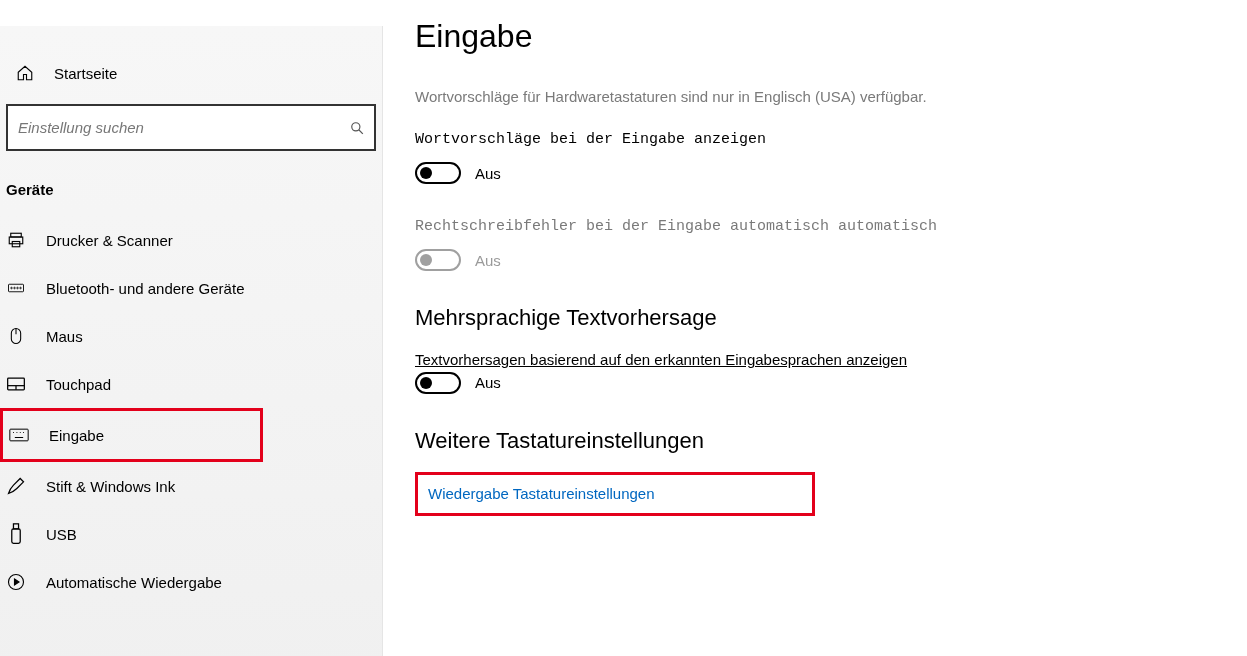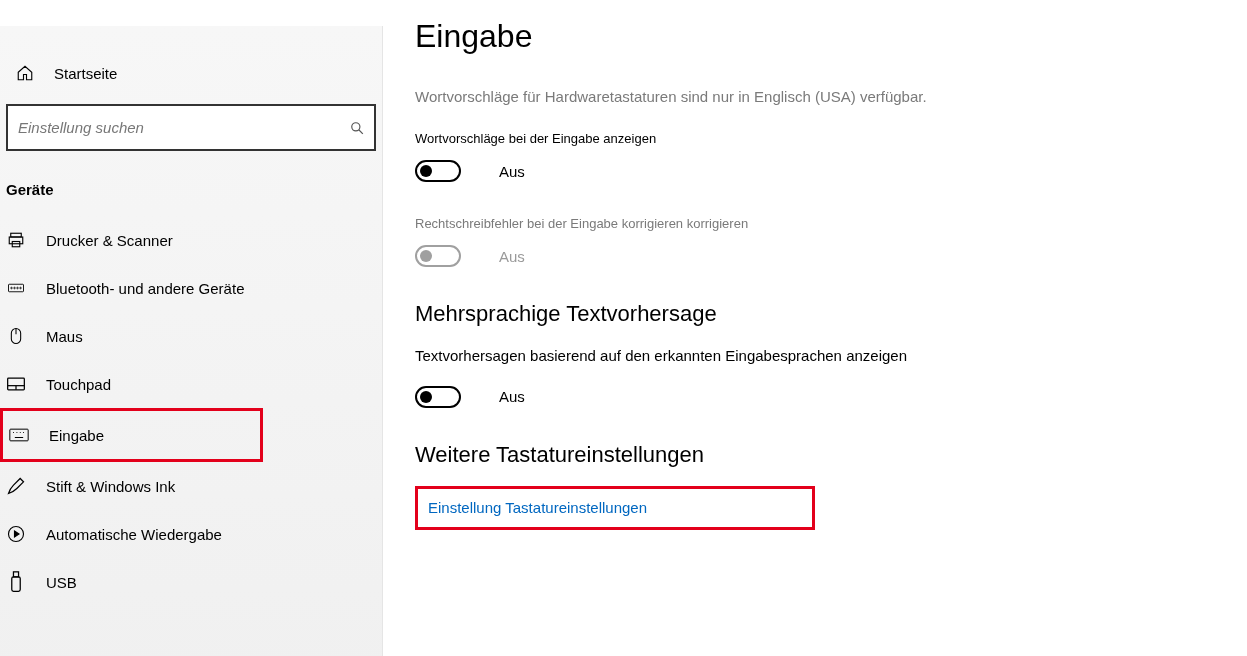--- a/index.html
+++ b/index.html
@@ -110,32 +110,32 @@
       margin-bottom: 10px;
     }
     .desc-dim {
       font-size: 15px;
       color: #7a7a7a;
       margin-bottom: 24px;
       line-height: 1.4;
       margin-top: 31px;
     }
     .option-label {
-      font-size: 13px;
+      font-size: 15px;
       color: #000;
       margin-bottom: 14px;
+      font-family: Liberation Mono, monospace;
     }
     .option-label.dim {
       color: #7a7a7a;
     }
     .toggle-row {
       display: flex;
       align-items: center;
       margin-bottom: 34px;
-      gap: 24px;
     }
     .toggle {
       width: 46px;
       height: 22px;
       border: 2px solid #000;
       border-radius: 22px;
       position: relative;
       margin-right: 14px;
       cursor: pointer;
     }
@@ -165,23 +165,23 @@
     .section-header {
       font-size: 22px;
       font-weight: 400;
       color: #000;
       margin-bottom: 18px;
       margin-top: 8px;
     }
     .body-text {
       font-size: 15px;
       color: #000;
-      margin-bottom: 18px;
       line-height: 1.5;
       max-width: 560px;
+      text-decoration: underline;
     }
     .link-highlight {
       border: 3px solid #e3001b;
       padding: 10px 10px;
       width: 400px;
       margin-top: 8px;
     }
     .link-text {
       font-size: 15px;
       color: #0067c0;
@@ -280,69 +280,69 @@
     <span class="icon">
       <svg width="20" height="20" viewBox="0 0 24 24" fill="none" stroke="#000" stroke-width="1.5">
         <path d="M3 21 C3 21 5 15 9 11 L17 3 L21 7 L13 15 C9 19 3 21 3 21 Z"></path>
       </svg>
     </span>
     <span class="label">Stift &amp; Windows Ink</span>
   </div>
 
   <div class="nav-item">
     <span class="icon">
+      <svg width="14" height="22" viewBox="0 0 16 26" fill="none" stroke="#000" stroke-width="1.5">
+        <rect x="5" y="1" width="6" height="6"></rect>
+        <rect x="3" y="7" width="10" height="17" rx="2"></rect>
+      </svg>
+    </span>
+    <span class="label">USB</span>
+  </div>
+
+  <div class="nav-item">
+    <span class="icon">
       <svg width="18" height="18" viewBox="0 0 24 24" fill="none" stroke="#000" stroke-width="1.5">
         <circle cx="12" cy="12" r="10"></circle>
         <polygon points="10,8 16,12 10,16" fill="#000"></polygon>
       </svg>
     </span>
     <span class="label">Automatische Wiedergabe</span>
-  </div>
-
-  <div class="nav-item">
-    <span class="icon">
-      <svg width="14" height="22" viewBox="0 0 16 26" fill="none" stroke="#000" stroke-width="1.5">
-        <rect x="5" y="1" width="6" height="6"></rect>
-        <rect x="3" y="7" width="10" height="17" rx="2"></rect>
-      </svg>
-    </span>
-    <span class="label">USB</span>
   </div>
 
 </div>
 
 <div class="main">
 
   <h1 class="page-title">Eingabe</h1>
 
   <p class="desc-dim">Wortvorschläge für Hardwaretastaturen sind nur in Englisch (USA) verfügbar.</p>
 
   <p class="option-label">Wortvorschläge bei der Eingabe anzeigen</p>
   <div class="toggle-row">
     <div class="toggle off">
       <div class="knob"></div>
     </div>
     <span class="toggle-state">Aus</span>
   </div>
 
-  <p class="option-label dim">Rechtschreibfehler bei der Eingabe korrigieren korrigieren</p>
+  <p class="option-label dim">Rechtschreibfehler bei der Eingabe automatisch automatisch</p>
   <div class="toggle-row">
     <div class="toggle off disabled">
       <div class="knob"></div>
     </div>
     <span class="toggle-state dim">Aus</span>
   </div>
 
   <h2 class="section-header">Mehrsprachige Textvorhersage</h2>
   <p class="body-text">Textvorhersagen basierend auf den erkannten Eingabesprachen anzeigen</p>
   <div class="toggle-row">
     <div class="toggle off">
       <div class="knob"></div>
     </div>
     <span class="toggle-state">Aus</span>
   </div>
 
   <h2 class="section-header">Weitere Tastatureinstellungen</h2>
   <div class="link-highlight">
-    <span class="link-text">Einstellung Tastatureinstellungen</span>
+    <span class="link-text">Wiedergabe Tastatureinstellungen</span>
   </div>
 
 </div>
 
 </body></html>

